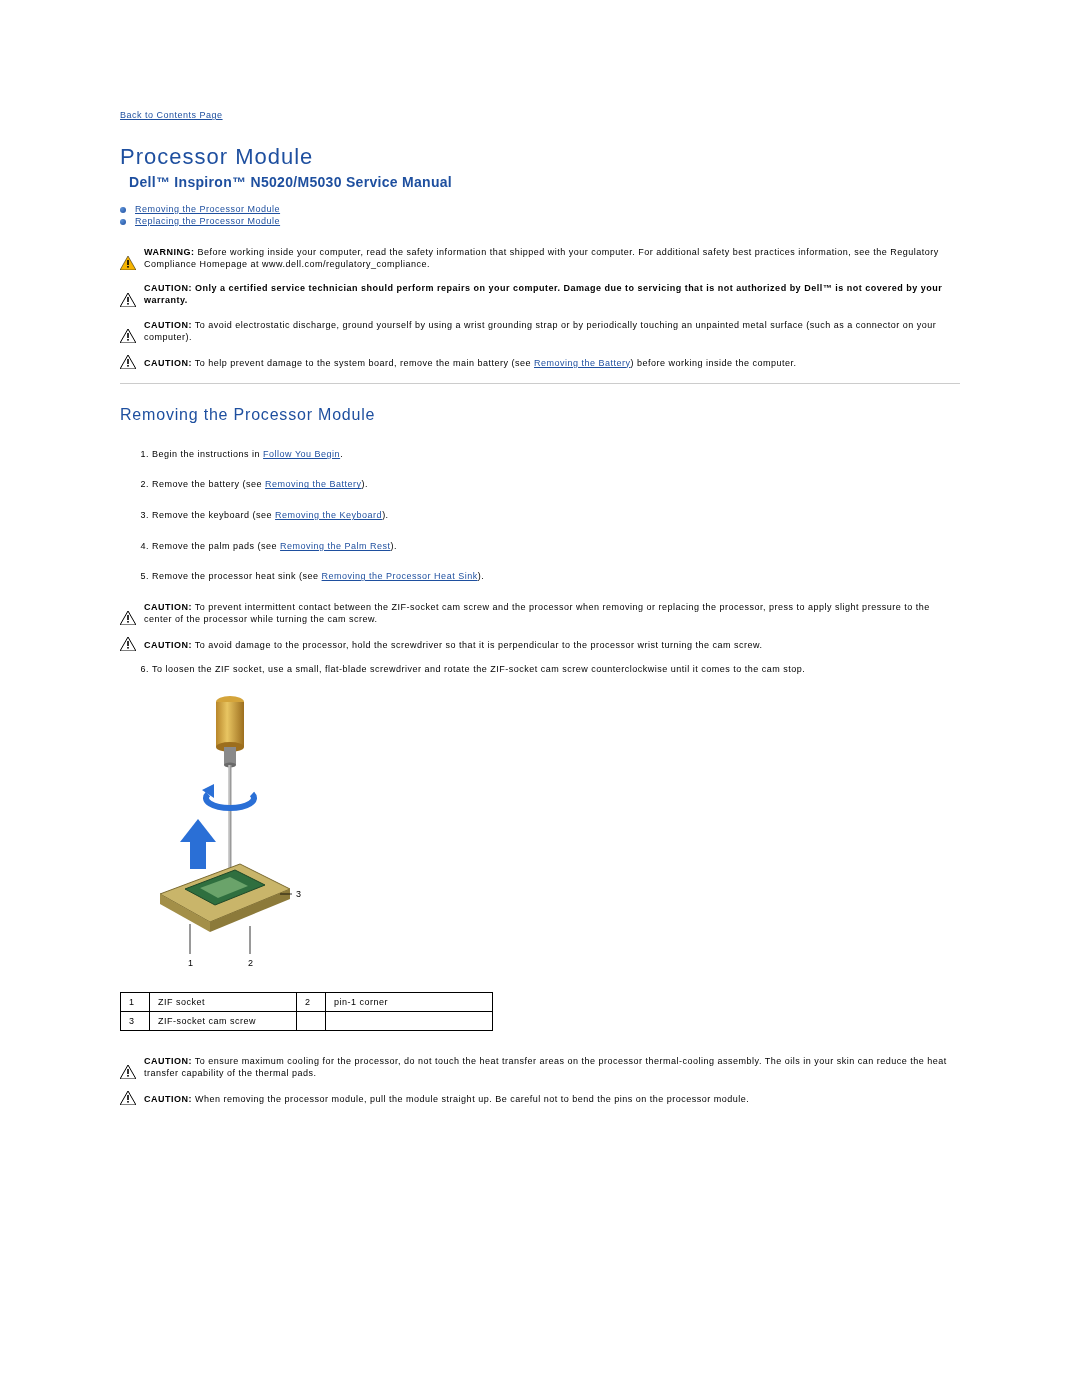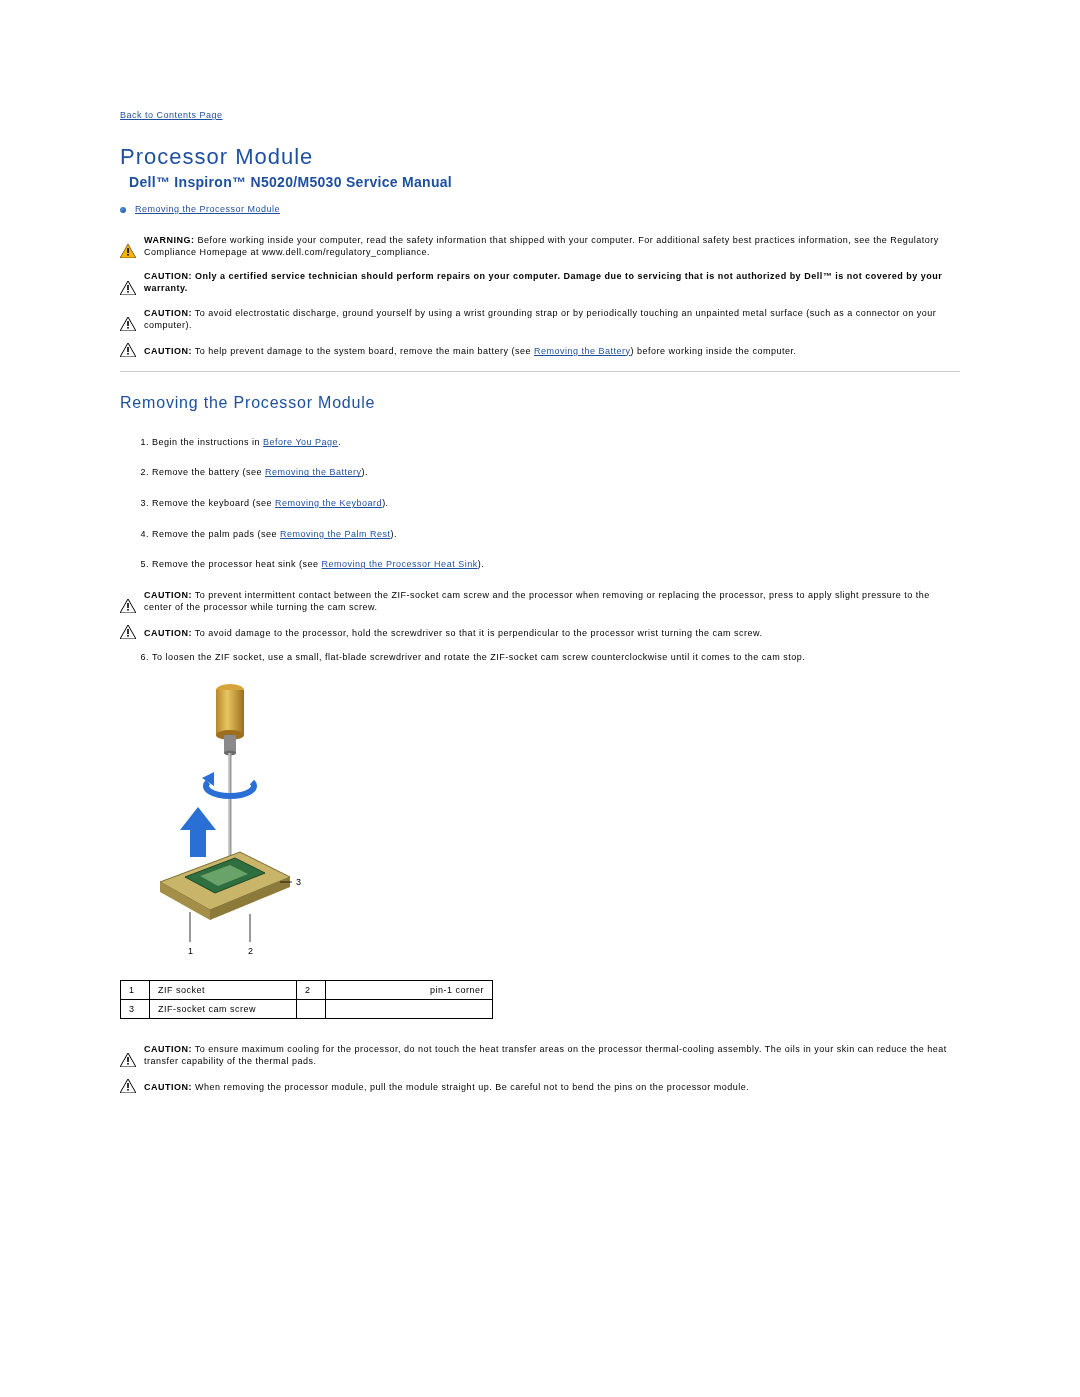--- a/index.html
+++ b/index.html
@@ -104,39 +104,42 @@
   .callout-table td.num {
     width: 12px;
     text-align: left;
   }
   .callout-table td.lbl {
     width: 130px;
     margin-top: 16px;
   }
   .callout-table td.lbl2 {
     width: 150px;
-    text-align: right;
   }
   svg { display: block; }
 </style>
 </head>
 <body>
 
 
 
 <a class="back-link">Back to Contents Page</a>
 
 <h1>Processor Module</h1>
 <div class="subtitle">Dell™ Inspiron™ N5020/M5030 Service Manual</div>
 
 <div class="toc">
   <div class="toc-item">
     <span class="toc-bullet"></span>
     <a>Removing the Processor Module</a>
   </div>
+  <div class="toc-item">
+    <span class="toc-bullet"></span>
+    <a>Replacing the Processor Module</a>
+  </div>
 </div>
 
 <div class="notice">
   <div class="notice-icon">
     <svg width="16" height="14" viewBox="0 0 16 14">
         <polygon points="8,0 16,14 0,14" fill="#F6B400" stroke="#000" stroke-width="0.5"></polygon>
         <rect x="7.2" y="4" width="1.6" height="5" fill="#000"></rect>
         <rect x="7.2" y="10" width="1.6" height="1.6" fill="#000"></rect>
       </svg>
   </div>
@@ -183,21 +186,21 @@
     <span class="notice-label">CAUTION:</span><span> To help prevent damage to the system board, remove the main battery (see </span><a>Removing the Battery</a><span>) before working inside the computer.</span>
   </div>
 </div>
 
 <hr>
 
 <h2>Removing the Processor Module</h2>
 
 <ol class="steps">
   <li>
-    <span>Begin the instructions in </span><a>Before You Page</a><span>.</span>
+    <span>Begin the instructions in </span><a>Follow You Begin</a><span>.</span>
   </li>
   <li>
     <span>Remove the battery (see </span><a>Removing the Battery</a><span>).</span>
   </li>
   <li>
     <span>Remove the keyboard (see </span><a>Removing the Keyboard</a><span>).</span>
   </li>
   <li>
     <span>Remove the palm pads (see </span><a>Removing the Palm Rest</a><span>).</span>
   </li>

